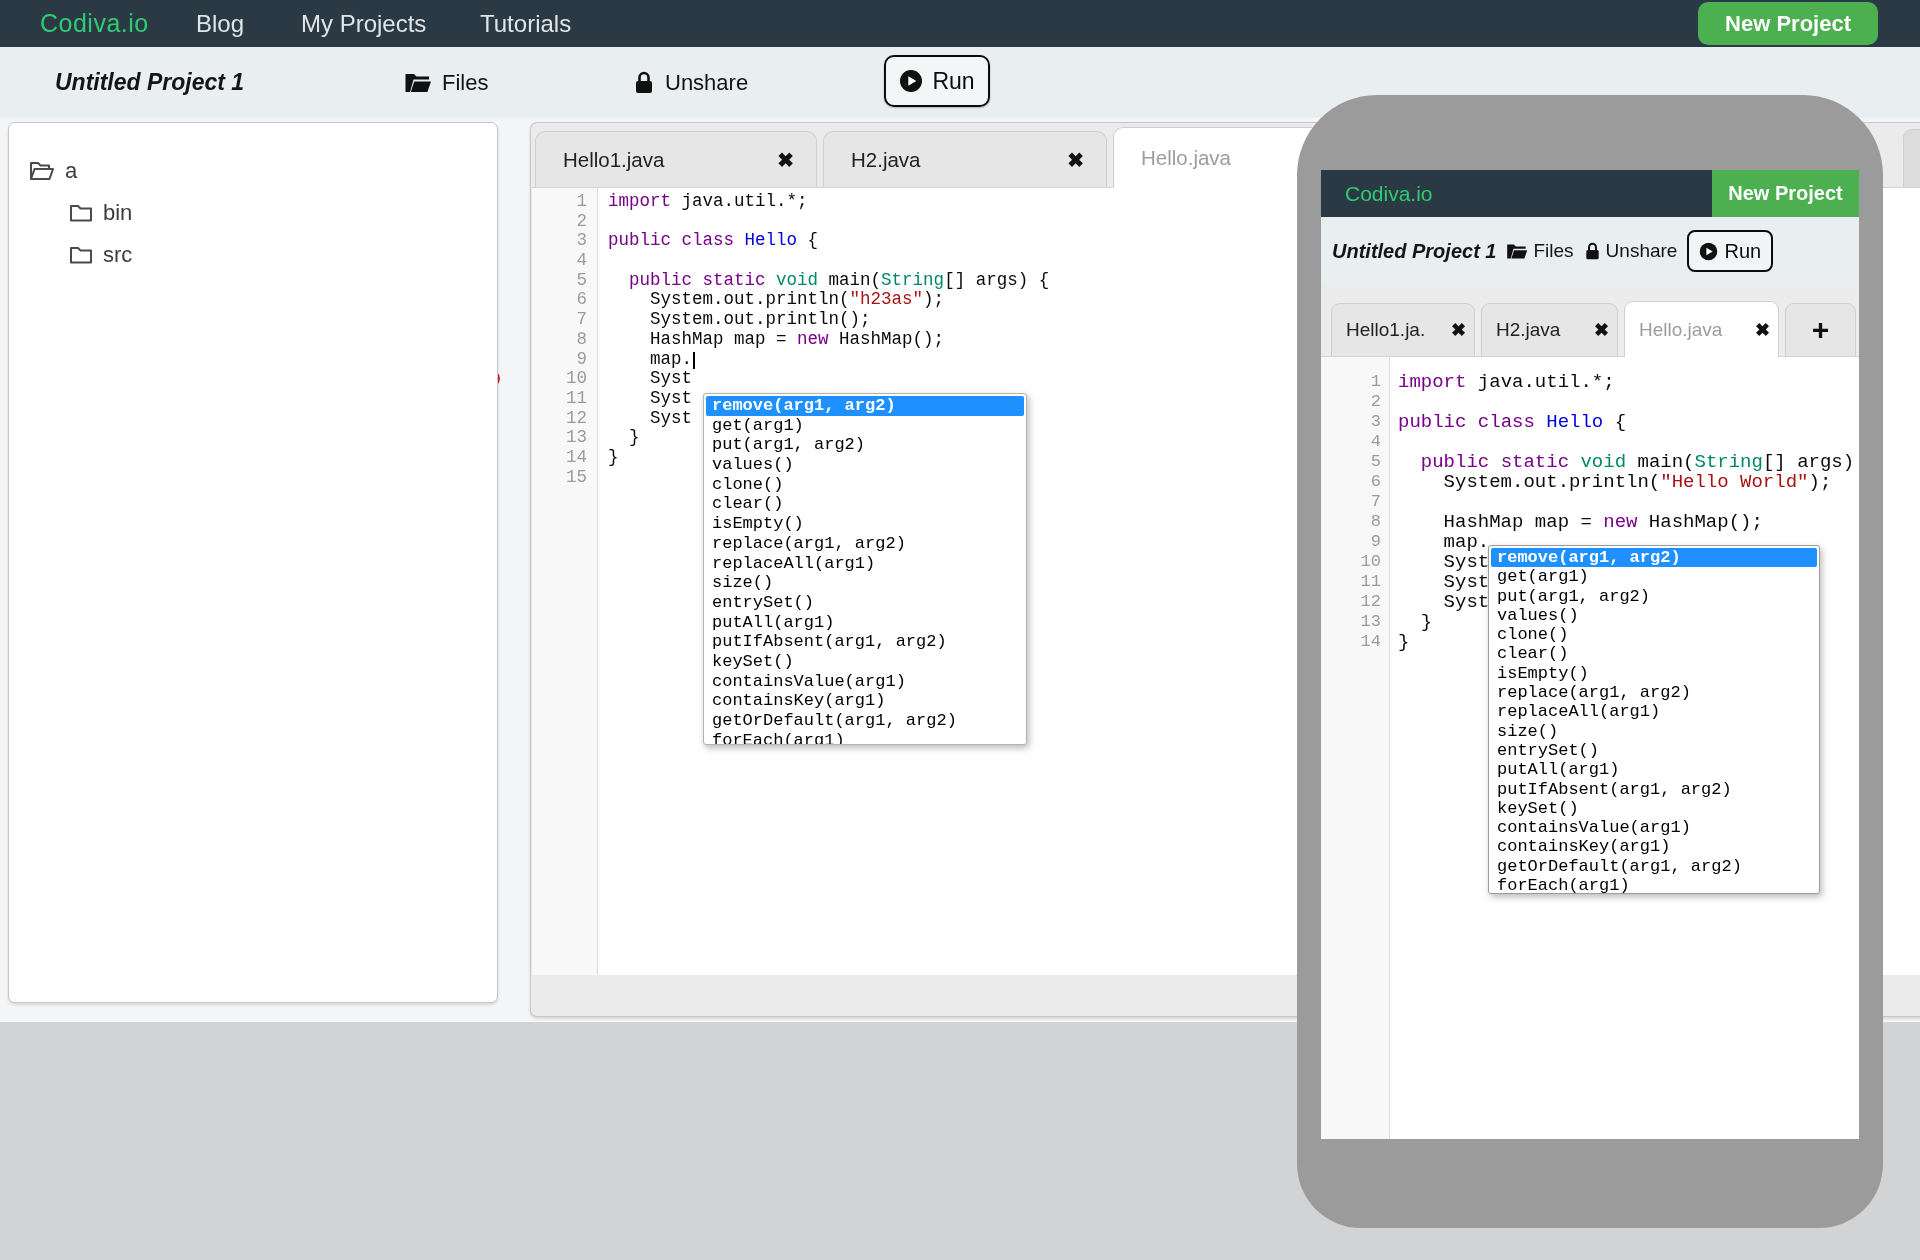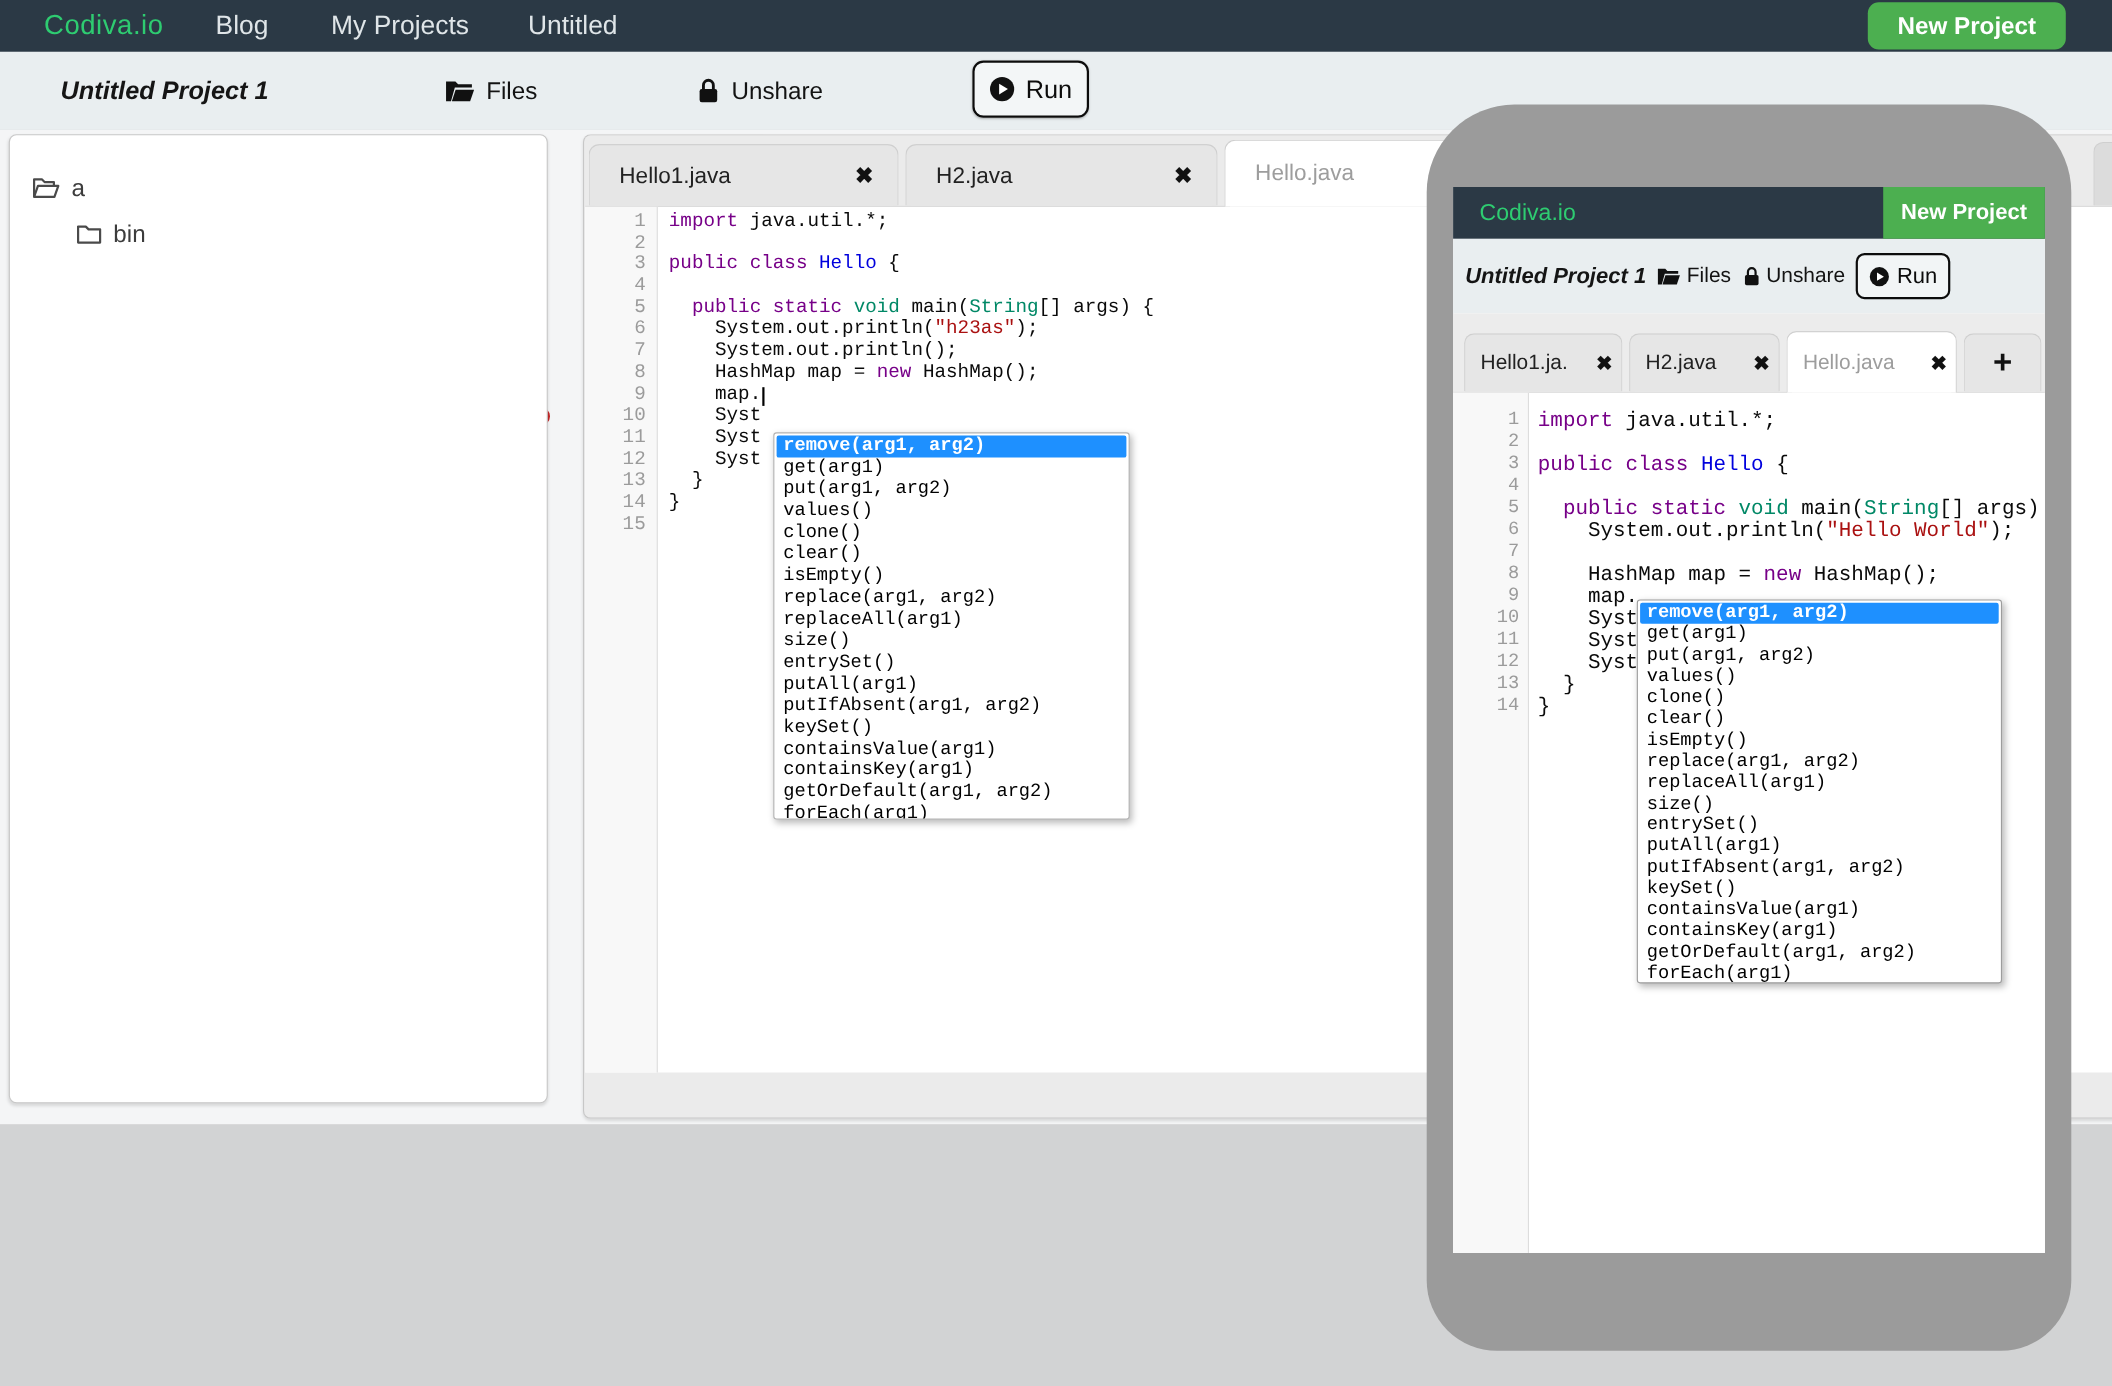--- a/index.html
+++ b/index.html
@@ -134,21 +134,21 @@
 </style>
 </head>
 <body>
 
 <div class="page">
 
   <div class="navbar">
     <div class="logo">Codiva.io</div>
     <div class="nav-link nav-blog">Blog</div>
     <div class="nav-link nav-myprojects">My Projects</div>
-    <div class="nav-link nav-tutorials">Untitled</div>
+    <div class="nav-link nav-tutorials">Tutorials</div>
     <div class="new-project-btn">New Project</div>
   </div>
 
   <div class="toolbar">
     <div class="project-name">Untitled Project 1</div>
     <div class="tb-group tb-files">
       <span>
         <svg width="28" height="24" viewBox="0 0 28 24">
             <path fill="#111" d="M1.5 21V3h8.5l2.5 2.5H25v3H9.5L6 21z"></path>
             <path fill="#111" d="M6.8 21l3.4-10.5H27L23.4 21z"></path>
@@ -188,20 +188,28 @@
       </span>
       <span>a</span>
     </div>
     <div class="tree-item lvl1">
       <span>
         <svg width="24" height="20" viewBox="0 0 24 20" fill="none" stroke="#4a4a4a" stroke-width="2" stroke-linejoin="round">
             <path d="M2 17.5V3h7l2.5 2.5H22v12z"></path>
           </svg>
       </span>
       <span>bin</span>
+    </div>
+    <div class="tree-item lvl1">
+      <span>
+        <svg width="24" height="20" viewBox="0 0 24 20" fill="none" stroke="#4a4a4a" stroke-width="2" stroke-linejoin="round">
+            <path d="M2 17.5V3h7l2.5 2.5H22v12z"></path>
+          </svg>
+      </span>
+      <span>src</span>
     </div>
   </div>
 
   <div class="editor-panel">
     <div class="tabbar">
       <div class="tab tab-1">
         <span class="tab-label">Hello1.java</span>
         <span class="tab-close">✖</span>
       </div>
       <div class="tab tab-2">

